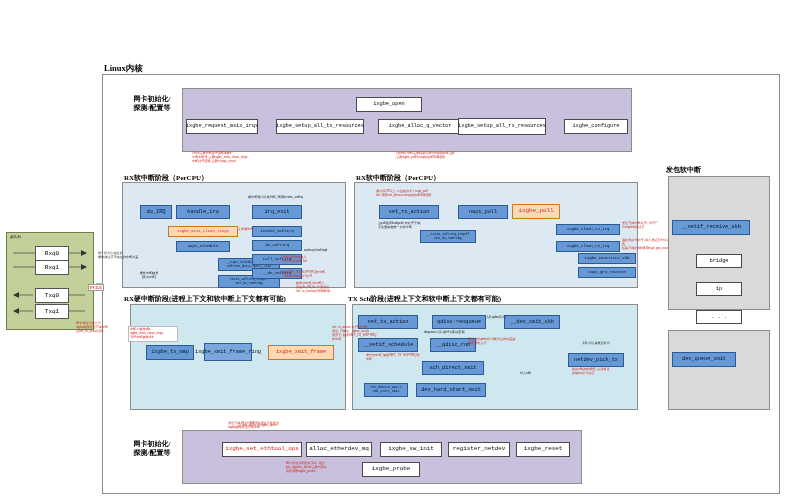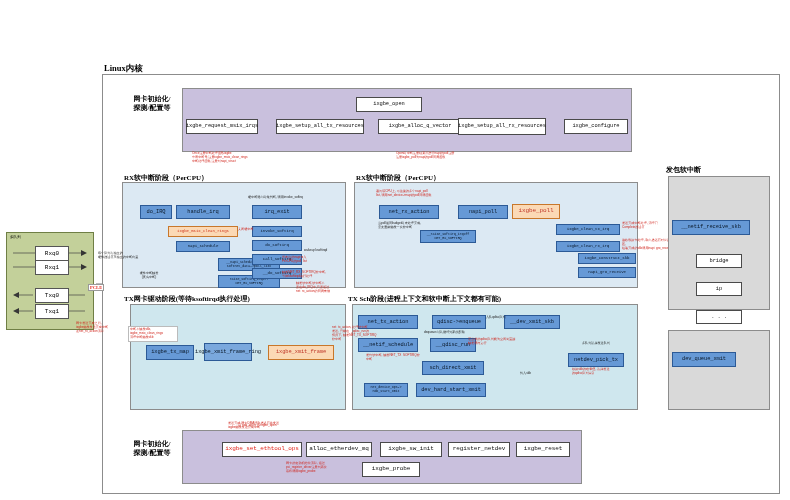--- a/index.html
+++ b/index.html
@@ -261,21 +261,21 @@
   <div class="region-label" style="left:666px;top:165px;">发包软中断</div>
   <div class="region r-grey" style="left:668px;top:176px;width:100px;height:132px;"></div>
   <div class="node n-blue" style="left:672px;top:220px;width:78px;height:15px;">__netif_receive_skb</div>
   <div class="node n-white" style="left:696px;top:254px;width:46px;height:14px;">bridge</div>
   <div class="node n-white" style="left:696px;top:282px;width:46px;height:14px;">ip</div>
   <div class="node n-white" style="left:696px;top:310px;width:46px;height:14px;">. . .</div>
 
   <div class="region r-grey" style="left:668px;top:330px;width:100px;height:78px;"></div>
   <div class="node n-blue" style="left:672px;top:352px;width:64px;height:15px;">dev_queue_xmit</div>
 
-  <div class="region-label" style="left:124px;top:294px;">TX网卡驱动阶段(等待ksoftirqd执行处理)</div>
+  <div class="region-label" style="left:124px;top:294px;">RX硬中断阶段(进程上下文和软中断上下文都有可能)</div>
   <div class="region r-cyan" style="left:130px;top:304px;width:214px;height:104px;"></div>
 
   <div class="node n-blue" style="left:146px;top:345px;width:48px;height:15px;">ixgbe_tx_map</div>
   <div class="node n-blue2" style="left:204px;top:343px;width:48px;height:18px;">ixgbe_xmit_frame_ring</div>
   <div class="node n-orange" style="left:268px;top:345px;width:66px;height:15px;">ixgbe_xmit_frame</div>
 
   <div class="anno w" style="left:128px;top:326px;width:46px;">中断不触发skb,
 ixgbe_msix_clean_rings
 清理中断触发skb</div>
   <div class="anno" style="left:228px;top:422px;width:72px;">发送完成,网卡DMA读取描述符并发送

